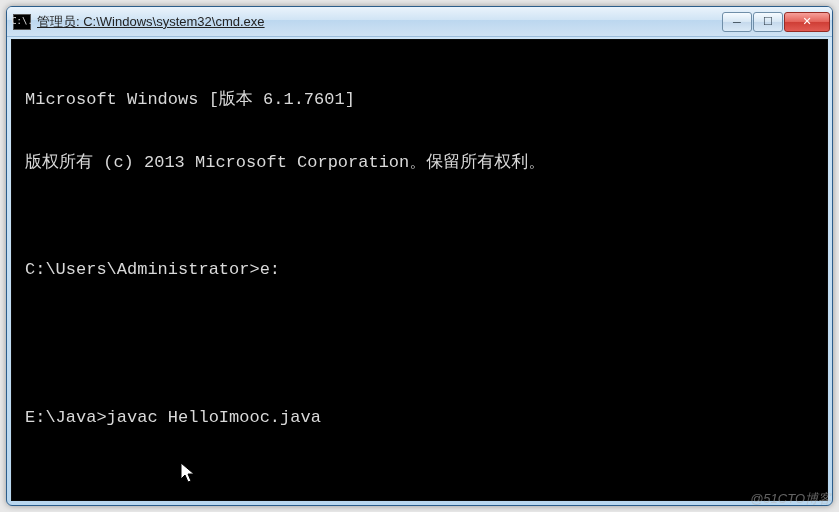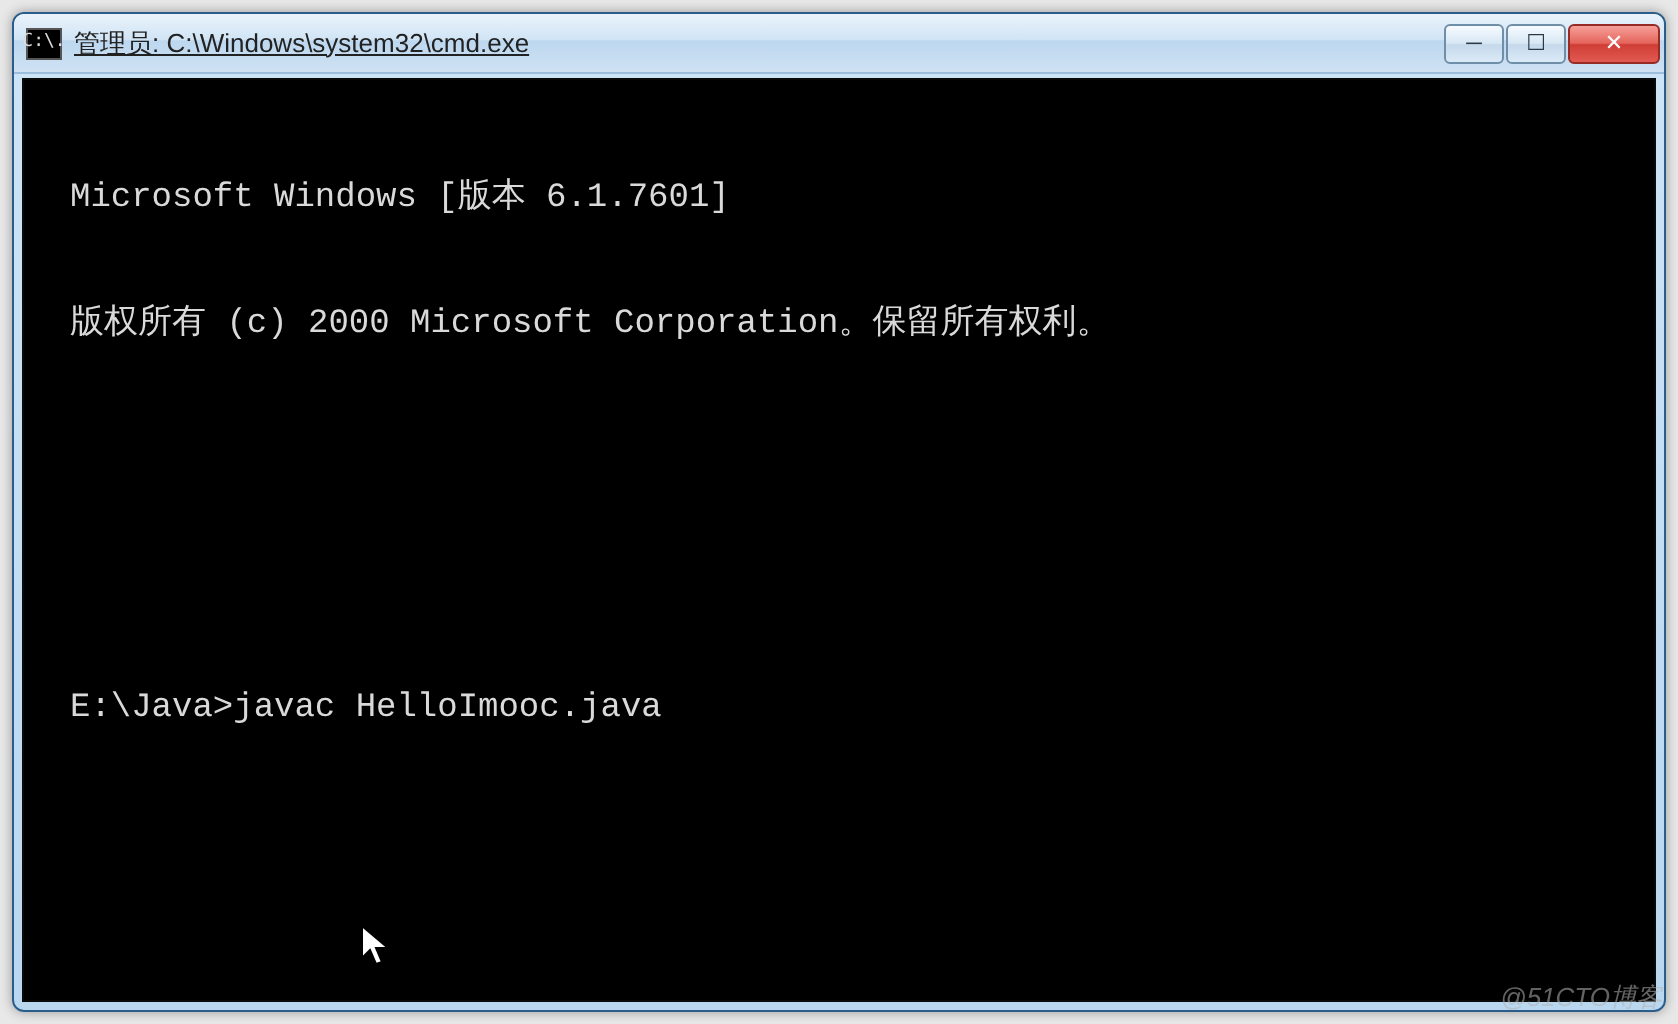--- a/index.html
+++ b/index.html
@@ -77,21 +77,21 @@
     background: linear-gradient(#f6a09a, #e4645b 48%, #cf3e36 52%, #e15a52);
     border-color: #962c25;
     color: #fff;
   }
   .terminal {
     flex: 1;
     background: #000;
     margin: 4px;
     margin-top: 2px;
     border: 1px solid #0a0a0a;
-    padding: 6px 8px 6px 23px;
+    padding: 6px 8px 6px 13px;
     overflow: hidden;
     position: relative;
     font-family: "NSimSun","SimSun","Consolas","Courier New",monospace;
     font-size: 17px;
     line-height: 1.25;
     color: #d9d9d9;
     white-space: pre-wrap;
   }
   .terminal .line { position: relative; }
   .mouse-cursor {
@@ -127,22 +127,23 @@
         <span>☐</span>
       </div>
       <div class="winbtn close">
         <span>✕</span>
       </div>
     </div>
   </div>
 
   <div class="terminal">
     <div class="line">Microsoft Windows [版本 6.1.7601]</div>
-    <div class="line">版权所有 (c) 2000 Microsoft Corporation。保留所有权利。</div>
+    <div class="line">版权所有 (c) 2013 Microsoft Corporation。保留所有权利。</div>
     <div class="line"></div>
+    <div class="line">C:\Users\Administrator&gt;e:</div>
     <div class="line"></div>
     <div class="line"></div>
     <div class="line">E:\Java&gt;javac HelloImooc.java</div>
     
     
     <div class="line"></div>
     
     
     
     <div class="line"></div>

